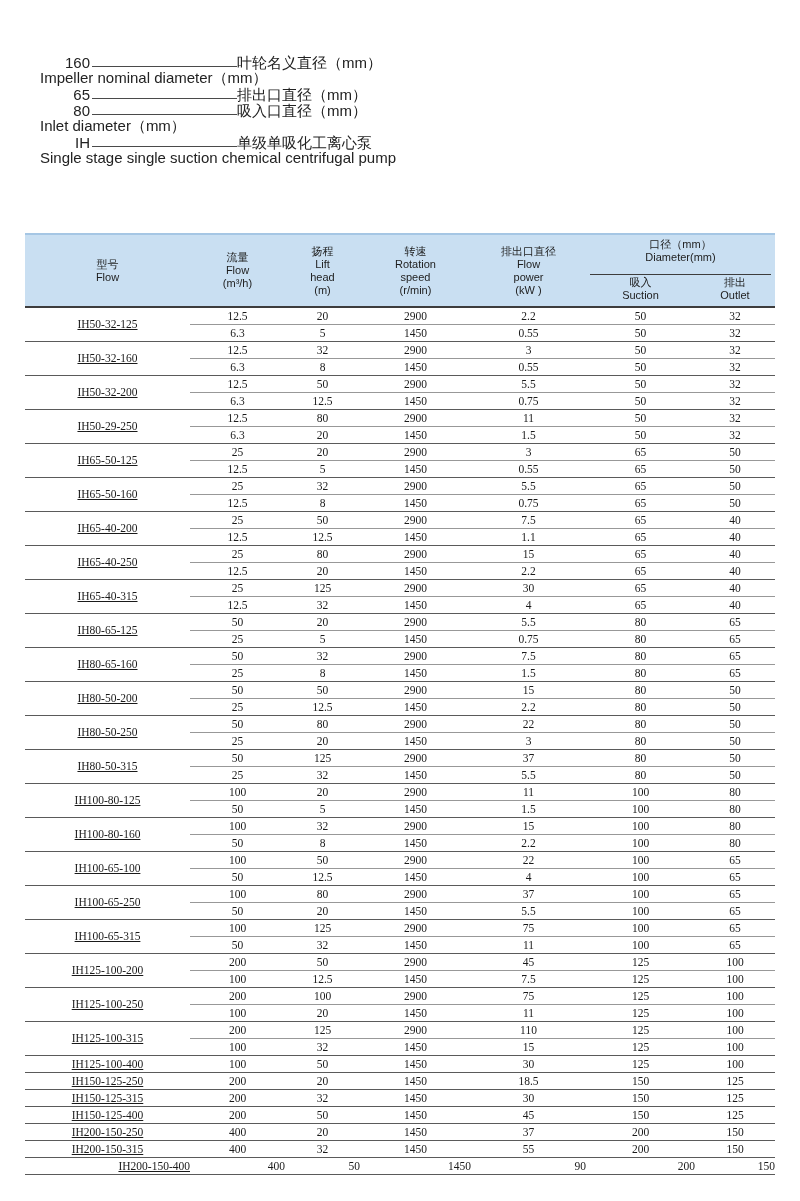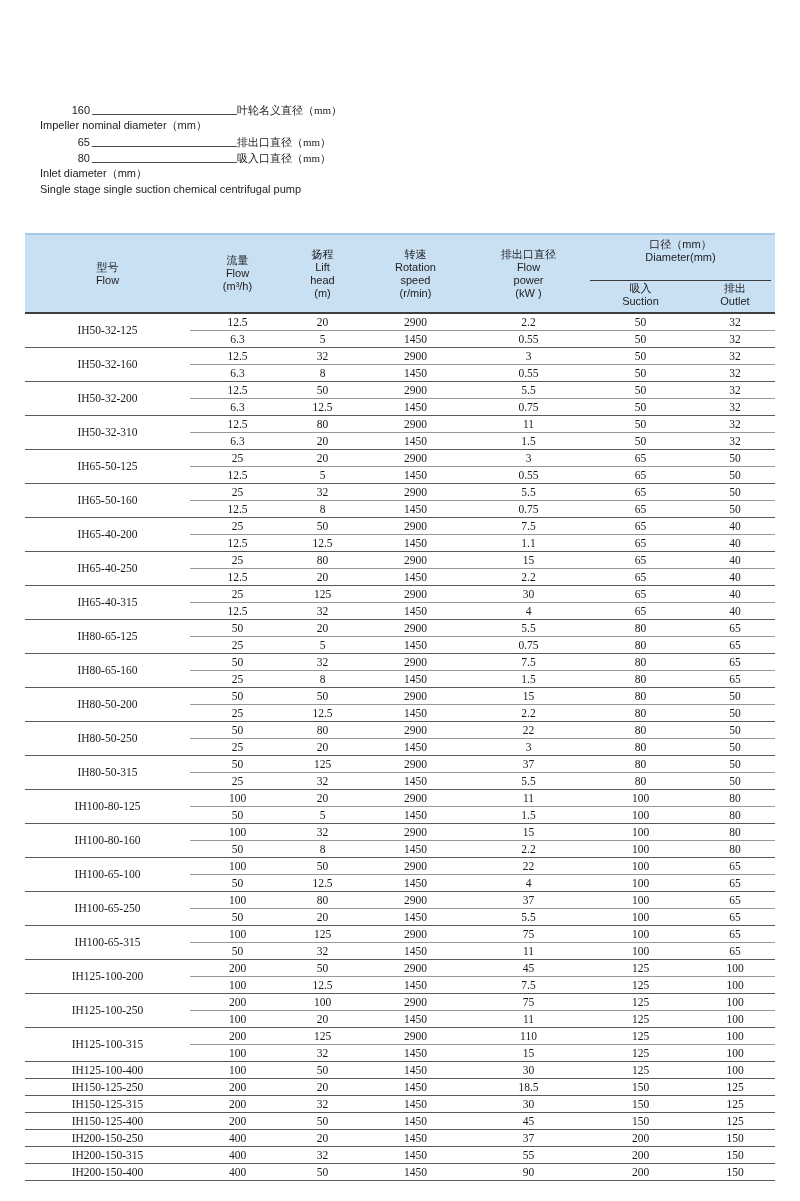--- a/index.html
+++ b/index.html
@@ -9,26 +9,26 @@
     width:800px; height:1201px;
     background:#ffffff;
     font-family:"Liberation Sans", sans-serif;
     color:#1f1f1f;
     overflow:hidden;
   }
 
   
   .legend {
     position:absolute; top:54px; left:40px; width:486px;
-    font-size:11px; line-height:15px; color:#222;margin-top:48px;
+    font-size:15px; line-height:15px; color:#222;
   }
   .legend-line { display:flex; align-items:flex-end; height:16px; }
   .legend-code { width:52px; text-align:right; padding-right:2px; }
   .legend-rule { width:145px; border-bottom:1px solid #4a4a4a; margin-bottom:3px; }
-  .legend-cn { white-space:nowrap;font-family:Liberation Serif, serif; }
+  .legend-cn { white-space:nowrap; }
   .legend-en { height:15px; margin-bottom:1px; }
 
   
   .spec-table {
     position:absolute; top:233px; left:25px;
     width:750px;
     border-collapse:collapse; table-layout:fixed;
     font-family:"Liberation Serif", serif;
     font-size:11.5px; color:#1a1a1a;
   }
@@ -45,30 +45,30 @@
     font-family:"Liberation Sans", sans-serif;
     font-weight:normal; font-size:11px; line-height:13px;
     color:#1d1d1d; text-align:center; vertical-align:middle;
     border-top:2px solid #a5c6e4;
     padding:3px 0;
   }
   thead tr.sub-row th { border-top:none; padding-top:0; padding-bottom:4px; }
   thead th, thead tr.sub-row th { border-bottom:2px solid #3d3d3d; }
   thead th[rowspan] { border-bottom:2px solid #3d3d3d; }
   th.diam-th { border-bottom:none; padding-bottom:1px; }
-  .diam-label { border-bottom:1.5px solid #3d3d3d; padding-bottom:16px; margin:0 4px; }
+  .diam-label { border-bottom:1.5px solid #3d3d3d; padding-bottom:10px; margin:0 4px; }
 
   tbody td {
     text-align:center; vertical-align:middle;
     height:17px; padding:0;
   }
   tbody tr.g-first td { border-top:1.5px solid #5a5a5a; }
   tbody td.inner-sep { border-bottom:1px solid #989898; }
-  tbody tr:last-child td, tbody td.type-cell.last { border-bottom:1.5px solid #5a5a5a; }
-  td.type-cell { font-size:11.5px; }
+  tbody tr:last-child td, tbody td.type-cell.last { border-bottom:1.5px solid #5a5a5a;text-align:right; }
+  td.type-cell { font-size:11.5px;text-decoration:underline; }
 </style>
 </head>
 <body>
 
 <div class="page">
 
   <div class="legend">
     <div class="legend-item">
       <div class="legend-line">
         <span class="legend-code">160</span>
@@ -86,20 +86,25 @@
     </div>
     <div class="legend-item">
       <div class="legend-line">
         <span class="legend-code">80</span>
         <span class="legend-rule"></span>
         <span class="legend-cn">吸入口直径（mm）</span>
       </div>
       <div class="legend-en">Inlet diameter（mm）</div>
     </div>
     <div class="legend-item">
+      <div class="legend-line">
+        <span class="legend-code">IH</span>
+        <span class="legend-rule"></span>
+        <span class="legend-cn">单级单吸化工离心泵</span>
+      </div>
       <div class="legend-en">Single stage single suction chemical centrifugal pump</div>
     </div>
   </div>
 
   <table class="spec-table">
     <colgroup>
       <col class="c-type">
         <col class="c-flow">
         <col class="c-lift">
       <col class="c-speed">
@@ -200,21 +205,21 @@
         </tr>
         <tr class="g-next">
           <td>6.3</td>
           <td>12.5</td>
           <td>1450</td>
           <td>0.75</td>
           <td>50</td>
           <td>32</td>
         </tr>
         <tr class="g-first">
-          <td class="type-cell" rowspan="2">IH50-32-310</td>
+          <td class="type-cell" rowspan="2">IH50-29-250</td>
           <td class="inner-sep">12.5</td>
           <td class="inner-sep">80</td>
           <td class="inner-sep">2900</td>
           <td class="inner-sep">11</td>
           <td class="inner-sep">50</td>
           <td class="inner-sep">32</td>
         </tr>
         <tr class="g-next">
           <td>6.3</td>
           <td>20</td>

